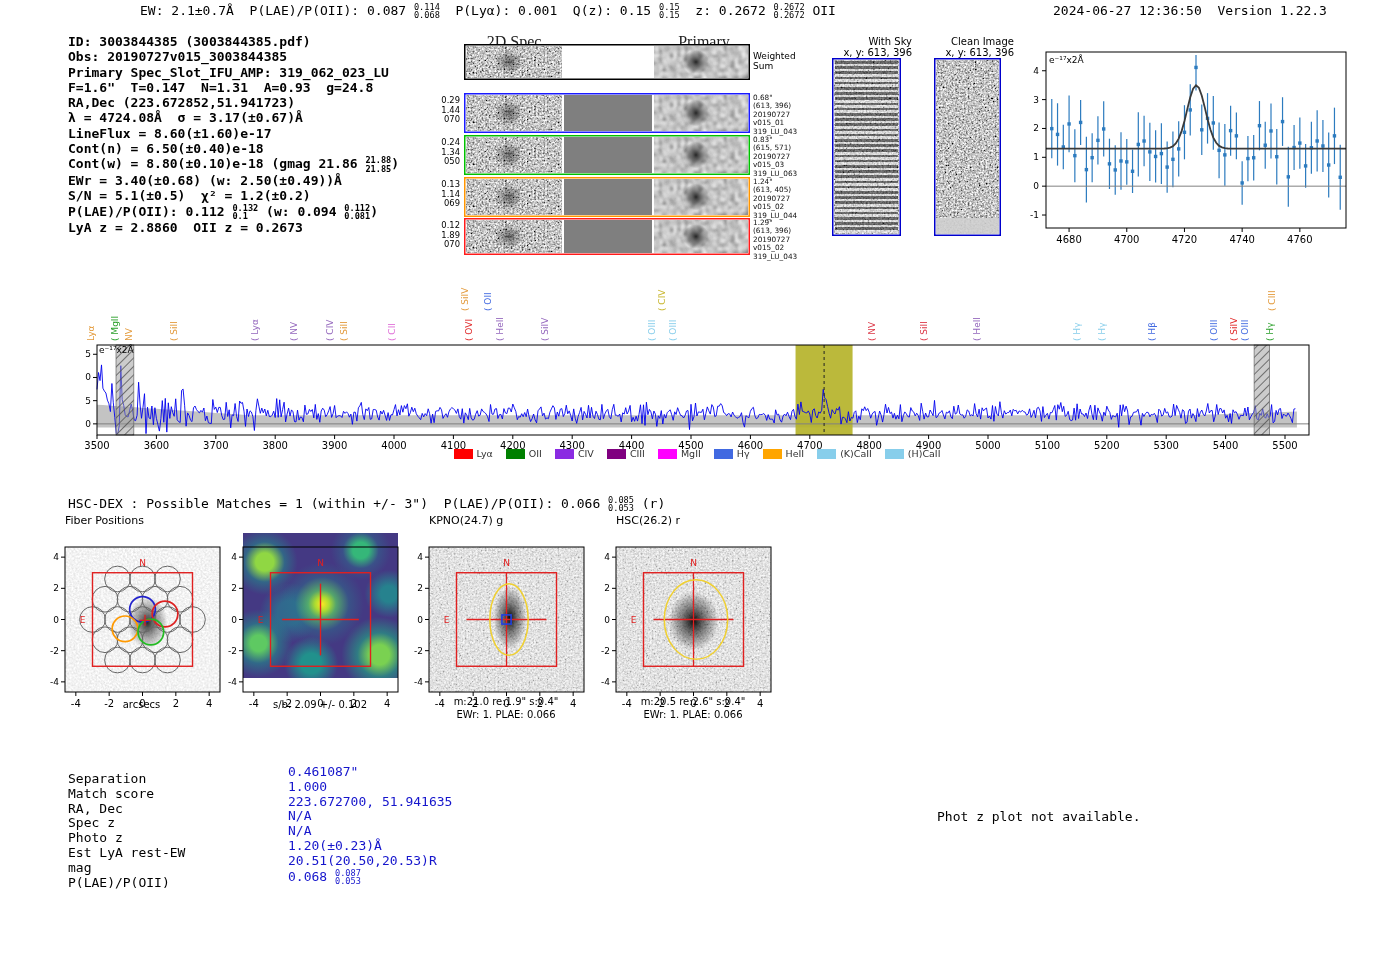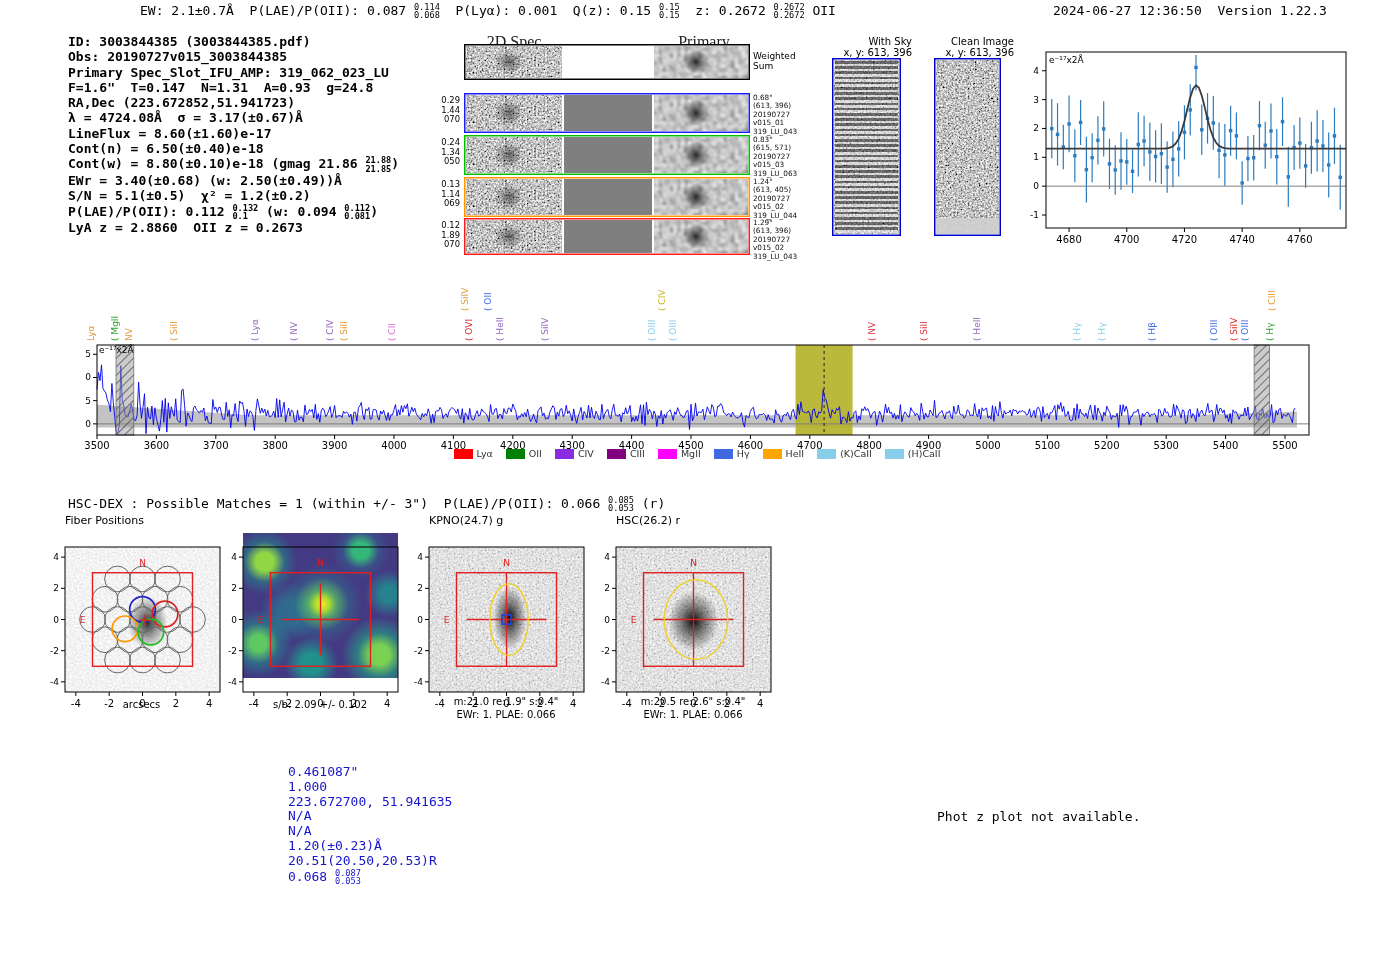--- a/index.html
+++ b/index.html
@@ -656,20 +656,30 @@
     </div>
   <div class="abs pcap" style="left:416px;top:695px;width:180px;" id="cap2">
       <div>m:21.0 re:1.9" s:0.4"</div>
       <div>EWr: 1. PLAE: 0.066</div>
     </div>
   <div class="abs pcap" style="left:603px;top:695px;width:180px;" id="cap3">
       <div>m:20.5 re:2.6" s:0.4"</div>
       <div>EWr: 1. PLAE: 0.066</div>
     </div>
 
+  <div id="mtlabels" class="abs" style="left:68px;top:772px;">
+      <div class="mt-label">Separation</div>
+      <div class="mt-label">Match score</div>
+      <div class="mt-label">RA, Dec</div>
+      <div class="mt-label">Spec z</div>
+      <div class="mt-label">Photo z</div>
+      <div class="mt-label">Est LyA rest-EW</div>
+      <div class="mt-label">mag</div>
+      <div class="mt-label">P(LAE)/P(OII)</div>
+    </div>
   <div id="mtvalues" class="abs" style="left:288px;top:765px;">
       <div class="mt-value">0.461087"</div>
       <div class="mt-value">1.000</div>
       <div class="mt-value">223.672700, 51.941635</div>
       <div class="mt-value">N/A</div>
       <div class="mt-value">N/A</div>
       <div class="mt-value">1.20(±0.23)Å</div>
       <div class="mt-value">20.51(20.50,20.53)R</div>
       <div class="mt-value">0.068 <span class="frac"><span>0.087</span><span>0.053</span></span></div>
     </div>

